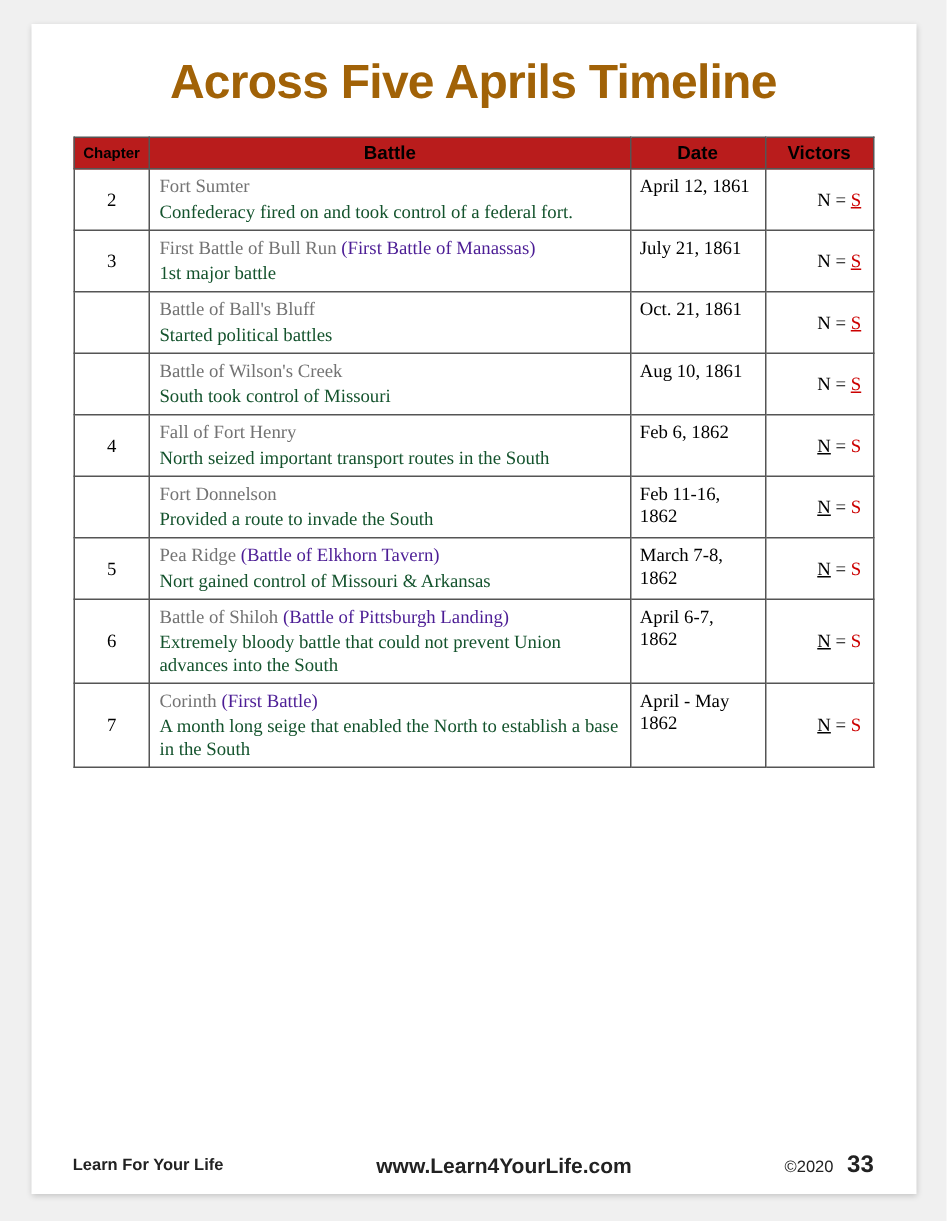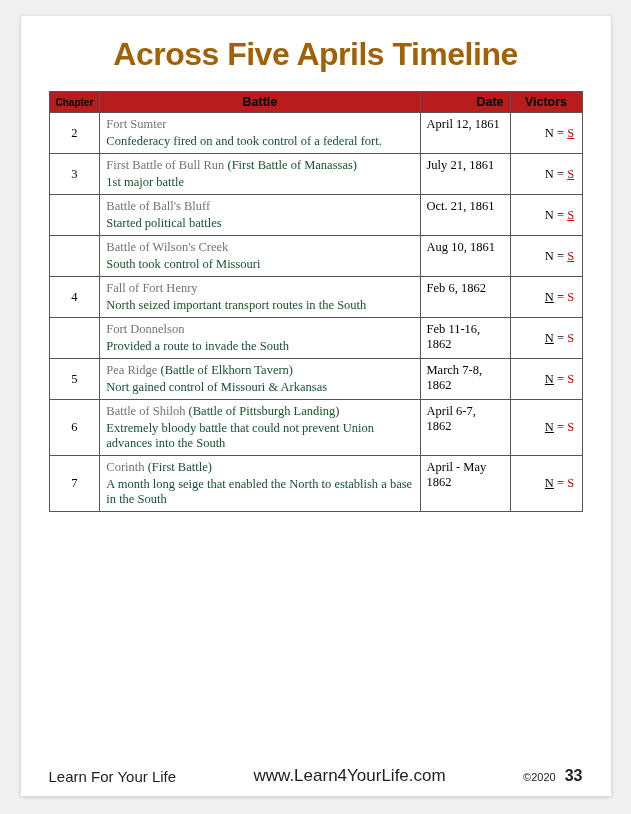--- a/index.html
+++ b/index.html
@@ -46,21 +46,20 @@
     }
     thead th.chapter-col {
       font-size: 10px;
       width: 38px;
     }
     thead th.battle-col {
       text-align: center;
     }
     thead th.date-col {
       width: 90px;
-      text-align: right;
     }
     thead th.victors-col {
       width: 72px;
     }
     td {
       border: 1px solid #555;
       padding: 4px 6px;
       vertical-align: top;
     }
     td.chapter {
@@ -82,21 +81,21 @@
       text-align: center;
       width: 72px;
       font-size: 12.5px;
       padding-left: 33px;
     }
     .battle-title {
       color: #737373;
       font-weight: normal;
     }
     .battle-subtitle {
-      color: #14532d;
+      color: #4c1d95;
       font-weight: normal;
     }
     .battle-desc {
       color: #14532d;
       display: block;
       margin-top: 2px;
     }
     .victor-n { color: #000; }
     .victor-n.underline { text-decoration: underline; }
     .victor-s { color: #c00; }
@@ -109,22 +108,22 @@
       left: 0;
       right: 0;
       display: flex;
       justify-content: space-between;
       align-items: center;
       padding: 0 28px;
       font-size: 11px;
       font-family: Arial, sans-serif;
       color: #222;
     }
-    .footer-left { font-weight: normal; font-size: 15px; }
-    .footer-center { font-size: 17px; }
+    .footer-left { font-weight: bold; font-size: 11px; }
+    .footer-center { font-size: 14px; font-weight: bold; }
     .footer-right { font-size: 11px; }
     .footer-page { font-size: 16px; font-weight: bold; margin-left: 6px; }
   </style>
 </head>
 <body>
 
 <div class="page">
   <h1 class="main-title">Across Five Aprils Timeline</h1>
 
   <table>

